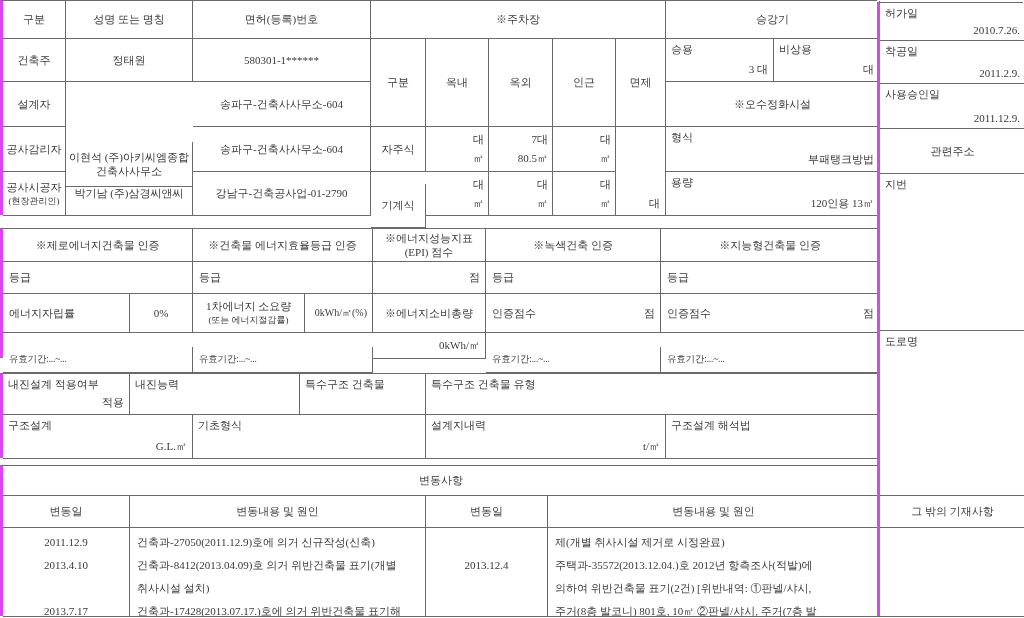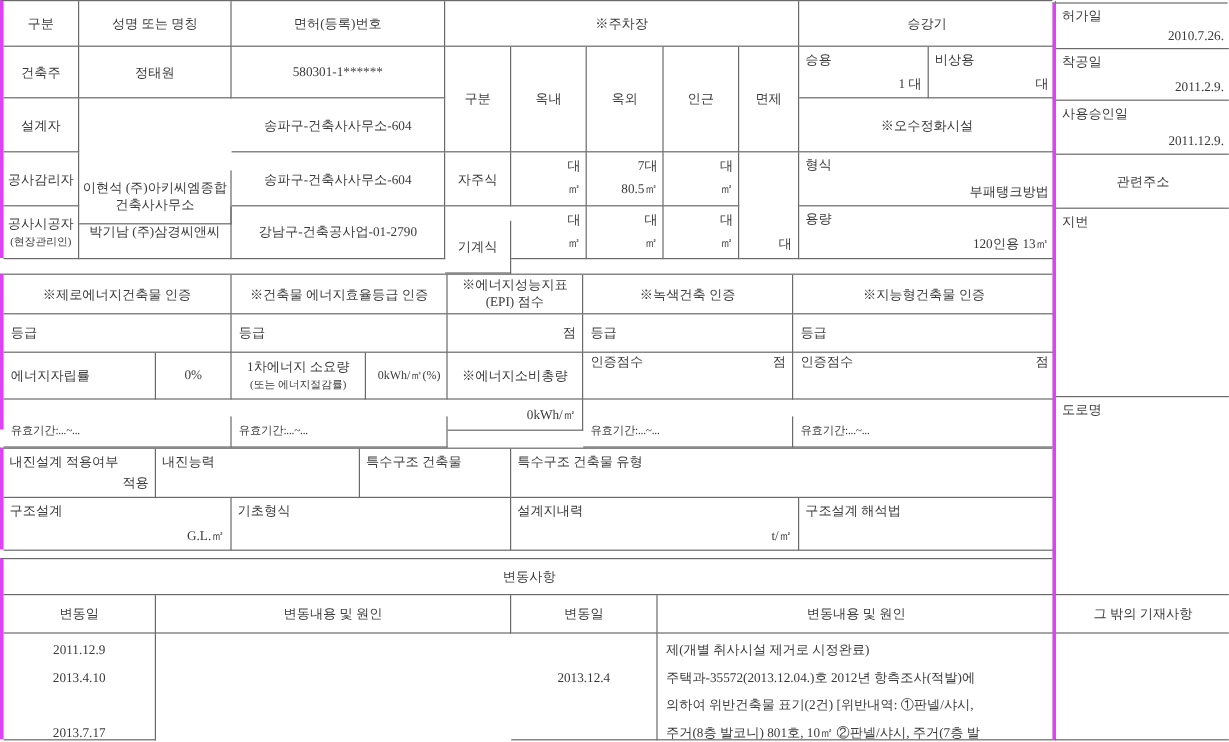--- a/index.html
+++ b/index.html
@@ -6,21 +6,21 @@
   #page {
     position:relative; width:1024px; height:618px; background:#ffffff;
     font-family:"Liberation Serif","DejaVu Serif",serif;
     color:#3a3a3a; font-size:11px;
   }
   .sec { position:absolute; box-sizing:border-box; border-top:1px solid #6a6a6a; border-left:3px solid #d946ef; }
   .c   { position:absolute; box-sizing:border-box; border-right:1px solid #6a6a6a; border-bottom:1px solid #6a6a6a; overflow:hidden; }
   .cen { display:flex; align-items:center; justify-content:center; text-align:center; }
   .leftmid  { display:flex; align-items:center; padding-left:6px; }
   .rightmid { display:flex; align-items:center; justify-content:flex-end; padding-right:5px; }
-  .between  { display:flex; align-items:flex-start; justify-content:space-between; padding:0 5px 0 6px; }
+  .between  { display:flex; align-items:center; justify-content:space-between; padding:0 5px 0 6px; }
   .lbl { position:absolute; top:3px; left:5px; white-space:nowrap; }
   .val { position:absolute; bottom:4px; right:5px; white-space:nowrap; }
   .vstack { display:flex; flex-direction:column; align-items:flex-end; justify-content:center; padding-right:4px; line-height:19px; }
   .small { font-size:9px; }
   .tiny  { font-size:9.5px; letter-spacing:-0.2px;margin-top:14px; }
   .line  { height:23px; line-height:23px; white-space:nowrap; }
   .datecol .line { text-align:center; }
   .textcol .line { padding-left:7px; }
   .twoline { line-height:14px; }
 </style>
@@ -88,21 +88,21 @@
       <span>대</span>
       <span>㎡</span>
     </div>
     <div class="c vstack" style="left:550px;top:171px;width:63px;height:44px;">
       <span>대</span>
       <span>㎡</span>
     </div>
 
     <div class="c" style="left:663px;top:38px;width:108px;height:43px;">
       <span class="lbl">승용</span>
-      <span class="val">1 대</span>
+      <span class="val">3 대</span>
     </div>
     <div class="c" style="left:771px;top:38px;width:106px;height:43px;">
       <span class="lbl">비상용</span>
       <span class="val">대</span>
     </div>
     <div class="c cen" style="left:663px;top:81px;width:214px;height:45px;">※오수정화시설</div>
     <div class="c" style="left:663px;top:126px;width:214px;height:45px;">
       <span class="lbl">형식</span>
       <span class="val">부패탱크방법</span>
     </div>
@@ -189,20 +189,26 @@
     <div class="c cen" style="left:127px;top:30px;width:296px;height:32px;">변동내용 및 원인</div>
     <div class="c cen" style="left:423px;top:30px;width:122px;height:32px;">변동일</div>
     <div class="c cen" style="left:545px;top:30px;width:332px;height:32px;">변동내용 및 원인</div>
 
     <div class="c datecol" style="left:0;top:62px;width:127px;height:89px;padding-top:3px;">
       <div class="line">2011.12.9</div>
       <div class="line">2013.4.10</div>
       <div class="line"></div>
       <div class="line">2013.7.17</div>
     </div>
+    <div class="c textcol" style="left:127px;top:62px;width:296px;height:89px;padding-top:3px;">
+      <div class="line">건축과-27050(2011.12.9)호에 의거 신규작성(신축)</div>
+      <div class="line">건축과-8412(2013.04.09)호 의거 위반건축물 표기(개별</div>
+      <div class="line">취사시설 설치)</div>
+      <div class="line">건축과-17428(2013.07.17.)호에 의거 위반건축물 표기해</div>
+    </div>
     <div class="c datecol" style="left:423px;top:62px;width:122px;height:89px;padding-top:3px;">
       <div class="line"></div>
       <div class="line">2013.12.4</div>
       <div class="line"></div>
       <div class="line"></div>
     </div>
     <div class="c textcol" style="left:545px;top:62px;width:332px;height:89px;padding-top:3px;">
       <div class="line">제(개별 취사시설 제거로 시정완료)</div>
       <div class="line">주택과-35572(2013.12.04.)호 2012년 항측조사(적발)에</div>
       <div class="line">의하여 위반건축물 표기(2건) [위반내역: ①판넬/샤시,</div>

